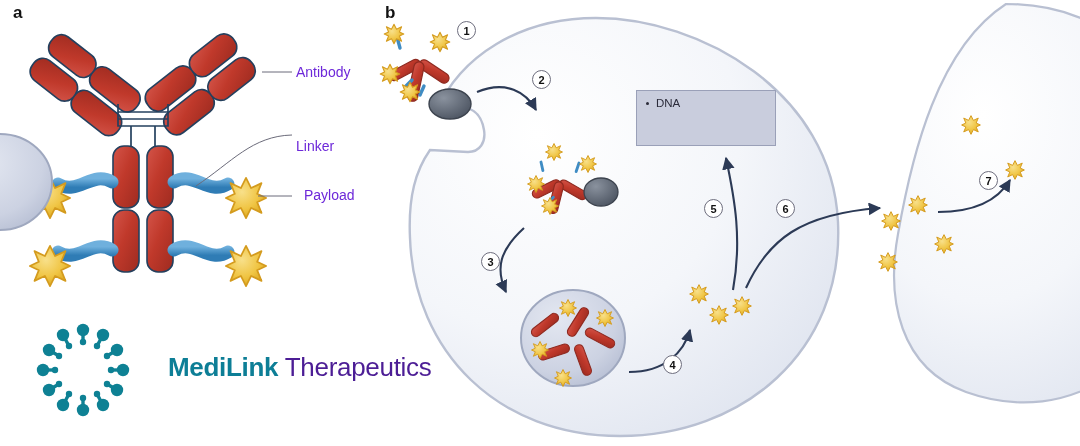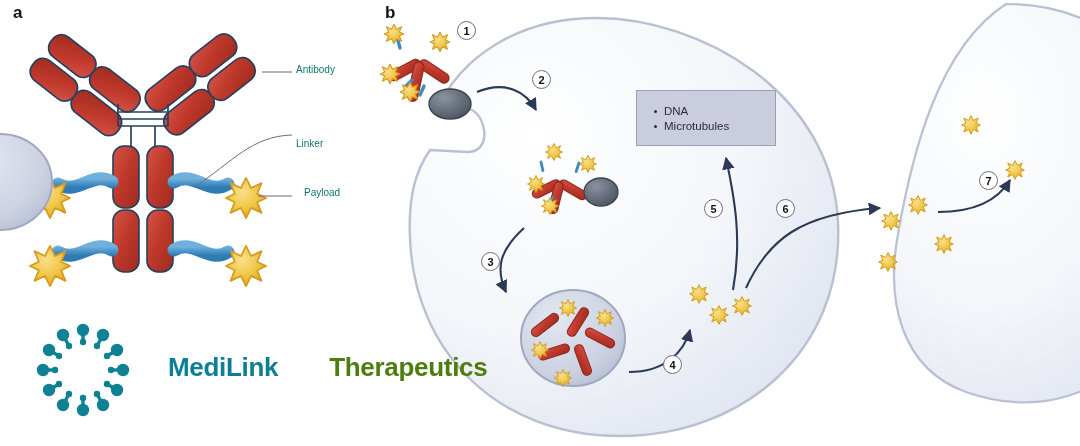--- a/index.html
+++ b/index.html
@@ -2,39 +2,39 @@
 <html><head>
 <meta charset="utf-8">
 <style>
   html,body{margin:0;padding:0;background:#ffffff;}
   body{width:1080px;height:446px;position:relative;overflow:hidden;
        font-family:"Liberation Sans","DejaVu Sans",sans-serif;}
   #figure{position:absolute;left:0;top:0;width:1080px;height:446px;}
   .panel-letter{position:absolute;font-weight:bold;font-size:17px;color:#111;}
   #letter-a{left:13px;top:3px;}
   #letter-b{left:385px;top:3px;}
-  .lbl{position:absolute;font-size:10px;color:#0f766e;white-space:nowrap;}
+  .lbl{position:absolute;font-size:14px;color:#6d28d9;white-space:nowrap;}
   #lbl-antibody{left:296px;top:64px;}
   #lbl-linker{left:296px;top:138px;}
   #lbl-payload{left:296px;top:187px;margin-left:8px;}
   #legend-box{position:absolute;left:636px;top:90px;width:140px;height:56px;
       background:#c9cddd;border:1px solid #9aa0b8;box-sizing:border-box;}
-  #legend-box ul{list-style:none;margin:8px;padding:5px 0 0 9px;}
+  #legend-box ul{list-style:none;margin:0;padding:5px 0 0 9px;}
   #legend-box li{font-size:11.5px;color:#2b2b3a;line-height:15px;
       position:relative;padding-left:10px;white-space:nowrap;}
   #legend-box li:before{content:"";position:absolute;left:0;top:6px;
       width:3px;height:3px;border-radius:50%;background:#2b2b3a;}
   .step{position:absolute;width:19px;height:19px;border-radius:50%;
       background:#fff;border:1.6px solid #6e6e7e;
       font-size:11px;font-weight:bold;color:#111;
       display:flex;align-items:center;justify-content:center;box-sizing:border-box;}
   #logo-text{position:absolute;left:128px;top:352px;font-size:26px;
       letter-spacing:-0.3px;white-space:nowrap;}
   #logo-text .b1{font-weight:bold;color:#0d7e96;margin-left:40px;}
-  #logo-text .b2{font-weight:bold;color:#4d7c0f;margin-left:44px;}
+  #logo-text .b2{font-weight:normal;color:#4c1d95;}
 </style>
 </head>
 <body>
 
 <svg id="figure" viewBox="0 0 1080 446">
   <defs>
     <linearGradient id="redg" x1="0" y1="0" x2="1" y2="1">
       <stop offset="0%" stop-color="#d4554a"></stop>
       <stop offset="45%" stop-color="#c0392b"></stop>
       <stop offset="100%" stop-color="#9e2b20"></stop>
@@ -334,21 +334,20 @@
 <div class="panel-letter" id="letter-a">a</div>
 <div class="panel-letter" id="letter-b">b</div>
 
 <div class="lbl" id="lbl-antibody">Antibody</div>
 <div class="lbl" id="lbl-linker">Linker</div>
 <div class="lbl" id="lbl-payload">Payload</div>
 
 <div id="legend-box">
   <ul>
     <li>DNA</li>
-    <li>Microtubules</li>
   </ul>
 </div>
 
 <div class="step" style="left:457px;top:21px;">1</div>
 <div class="step" style="left:532px;top:70px;">2</div>
 <div class="step" style="left:481px;top:252px;">3</div>
 <div class="step" style="left:663px;top:355px;">4</div>
 <div class="step" style="left:704px;top:199px;">5</div>
 <div class="step" style="left:776px;top:199px;">6</div>
 <div class="step" style="left:979px;top:171px;">7</div>

